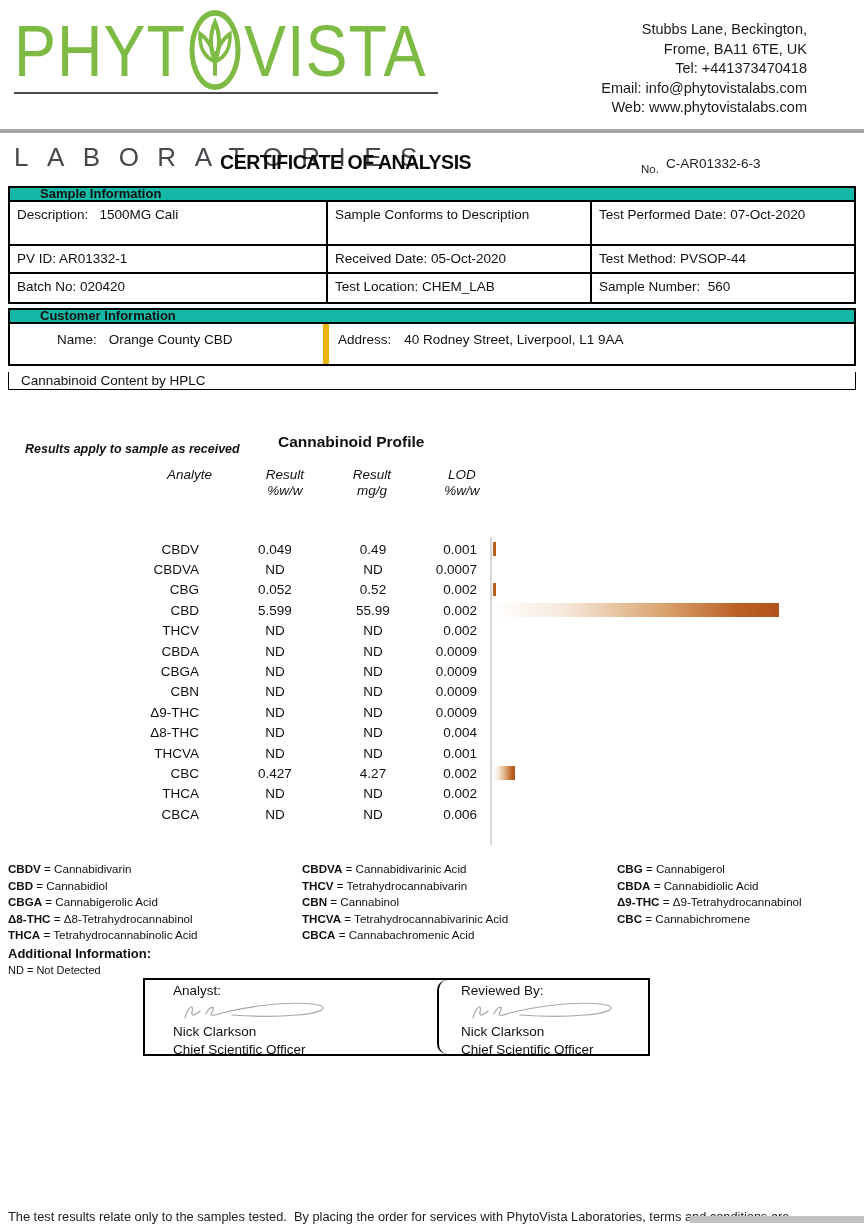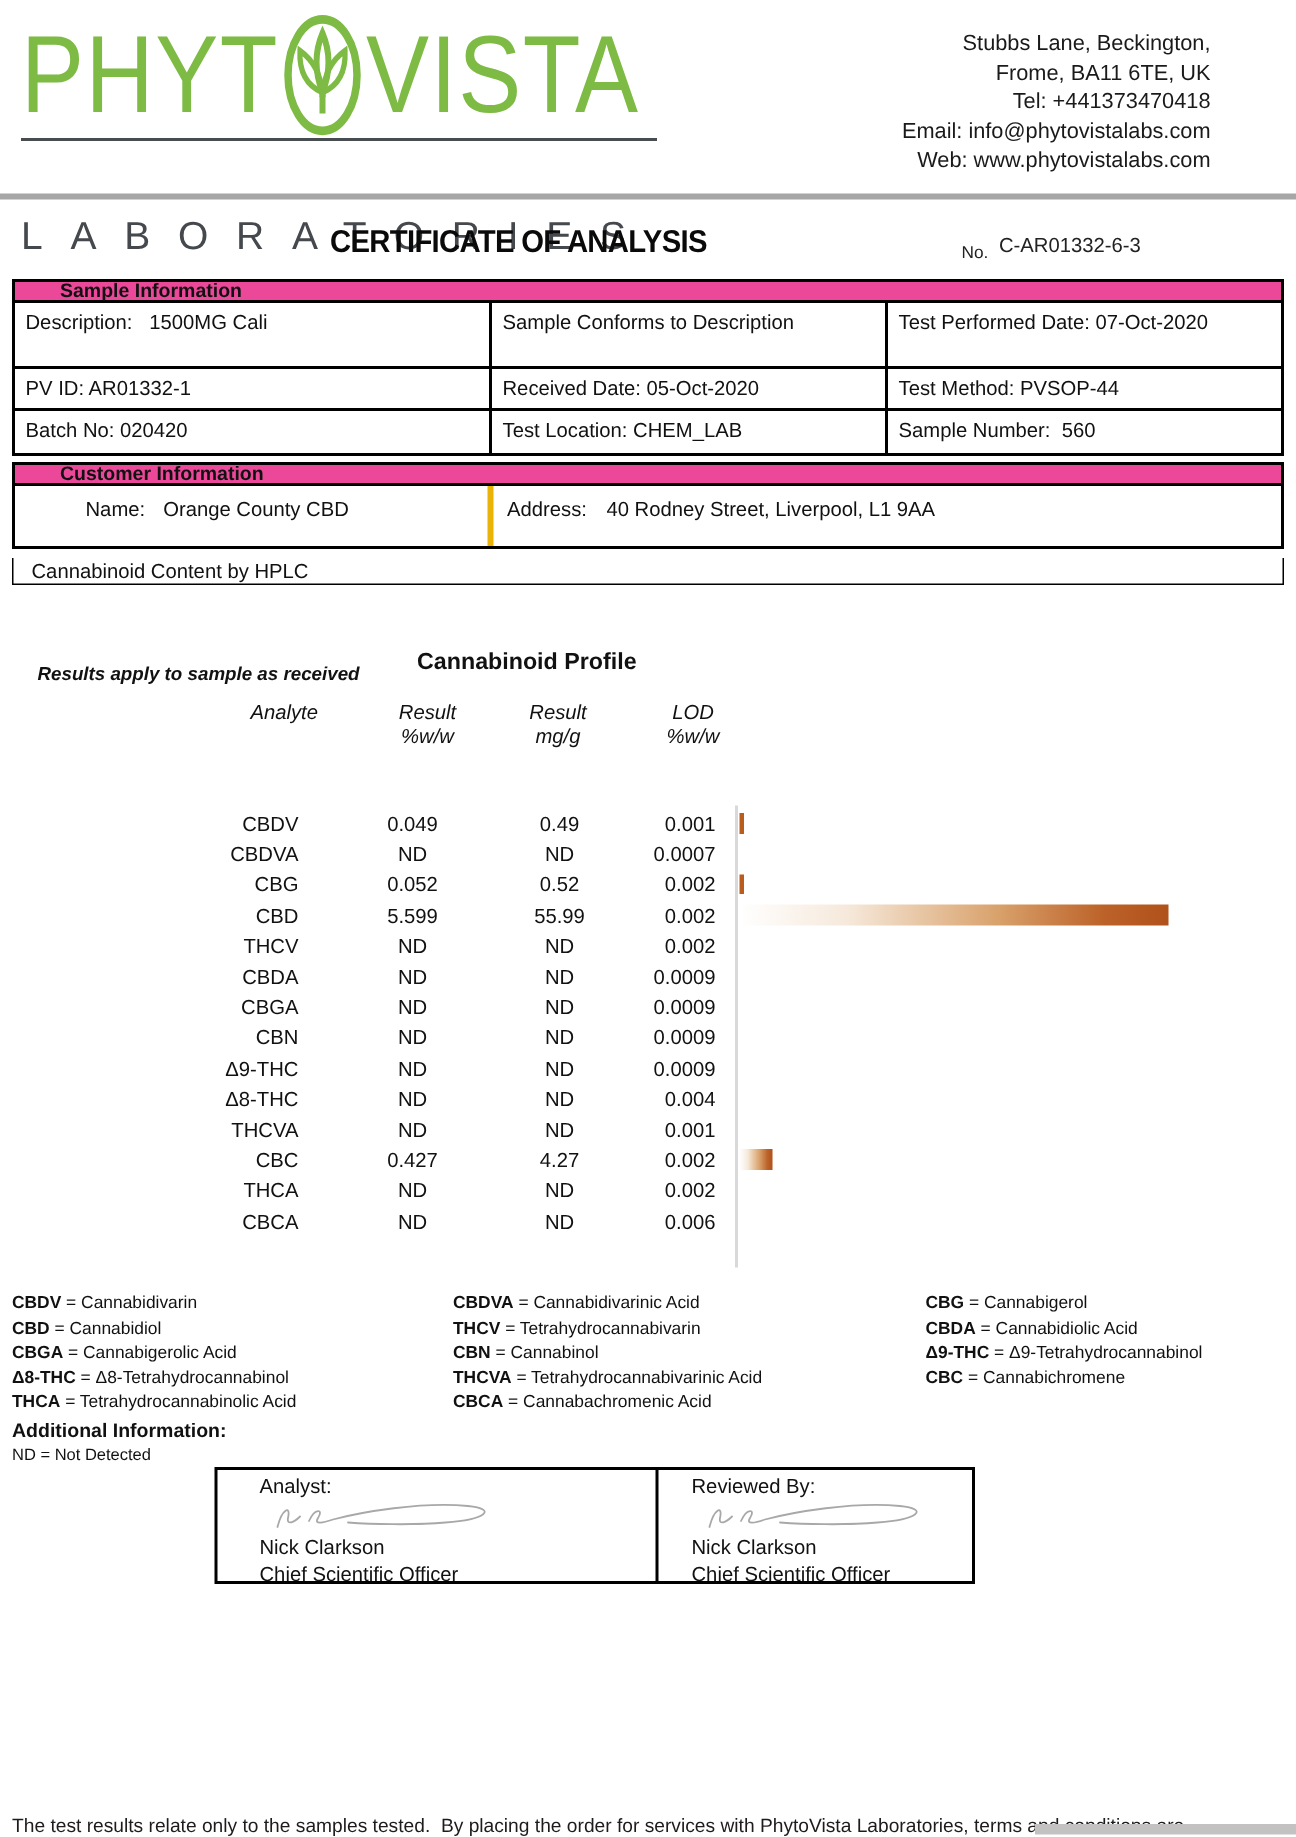--- a/index.html
+++ b/index.html
@@ -14,30 +14,30 @@
   .logo-sub { color:#45494d; font-size:26px; letter-spacing:18.5px; white-space:nowrap; overflow:hidden; width:430px;margin-top:48px; }
   .contact { position:absolute; right:57px; top:20px; text-align:right; font-size:14.5px; line-height:19.5px; color:#1a1a1a; }
   .top-rule { position:absolute; left:0; top:129px; width:864px; height:4px; background:#a6a6a6; }
 
   
   .coa-title { position:absolute; left:220px; top:150px; font-size:21px; font-weight:bold; letter-spacing:-0.5px; transform:scaleX(0.93); transform-origin:left center; color:#0a0a0a; }
   .no-label { position:absolute; left:641px; top:163px; font-size:11.5px; color:#222; }
   .cert-no { position:absolute; left:666px; top:156px; font-size:13.5px; color:#222; }
 
   
-  .sec-bar { width:100%; height:16px; background:#ec4899; border:2px solid #000; font-weight:bold; font-size:13px; line-height:12px; padding-left:30px; }
+  .sec-bar { width:100%; height:16px; background:#14b8a6; border:2px solid #000; font-weight:bold; font-size:13px; line-height:12px; padding-left:30px; }
   .sample-table { position:absolute; left:8px; top:186px; width:848px; }
   .sample-grid { display:grid; grid-template-columns:318px 264px 262px; grid-template-rows:44px 28px 28px; border:2px solid #000; border-top:none; width:100%; }
   .scell { border-right:2px solid #000; border-bottom:2px solid #000; padding:5px 4px 0 7px; font-size:13.5px; white-space:pre-wrap; overflow:hidden; }
   .scell.col2 { border-right:none; }
   .scell.row2 { border-bottom:none; }
 
   .cust-table { position:absolute; left:8px; top:308px; width:848px; }
   .cust-row { display:flex; border:2px solid #000; border-top:none; height:42px; }
-  .cust-left { width:319px; border-right:4px solid #eab308; padding:8px 0 12px 47px; font-size:13.5px; }
+  .cust-left { width:319px; border-right:6px solid #eab308; padding:8px 0 12px 47px; font-size:13.5px; }
   .cust-right { flex:1; padding:8px 0 0 9px; font-size:13.5px; }
   .gap12 { margin-left:12px; } .gap10 { margin-left:13px; }
 
   .meth-table { position:absolute; left:8px; top:372px; width:848px; }
   .meth-row { border:1px solid #000; border-top:none; height:18px; padding:1px 0 0 12px; font-size:13.5px; }
 
   
   .profile-note { position:absolute; left:25px; top:442px; font-size:12.5px; font-weight:bold; font-style:italic; }
   .profile-title { position:absolute; left:278px; top:433px; font-size:15.5px; font-weight:bold; }
   .colhead { position:absolute; top:467px; font-size:13.5px; line-height:15.5px; text-align:center;font-style:italic; }
@@ -64,21 +64,21 @@
   .leg-c0 { left:8px; } .leg-c1 { left:302px; } .leg-c2 { left:617px; }
   .leg-item { line-height:16.6px; white-space:nowrap; }
 
   
   .add-head { position:absolute; left:8px; top:946px; font-size:13px; font-weight:bold; }
   .add-note { position:absolute; left:8px; top:964px; font-size:11px; }
 
   .sig-box { position:absolute; left:143px; top:978px; width:507px; height:78px; border:2px solid #000; display:flex; overflow:hidden; }
   .sig-cell { padding-top:3px; }
   .sig-cell.left { width:292px; padding-left:28px; }
-  .sig-cell.right { flex:1; border-left:2px solid #000; padding-left:22px; }
+  .sig-cell.right { flex:1; border-left:2px solid #000; padding-left:22px;border-radius:10px; }
   .sig-role { font-size:13.5px; }
   .sig-svg { display:block; margin:0 0 0 6px; }
   .sig-name { font-size:13.5px; }
   .sig-title { font-size:13.5px; margin-top:3px; }
 
   
   .footer { position:absolute; left:8px; top:1172px; width:844px; font-size:12.8px; line-height:18px; color:#1c1c1c; white-space:pre-wrap; }
   .bottom-bar { position:absolute; left:690px; top:1216px; width:174px; height:7px; background:#c2c2c2; }
 </style>
 </head>

